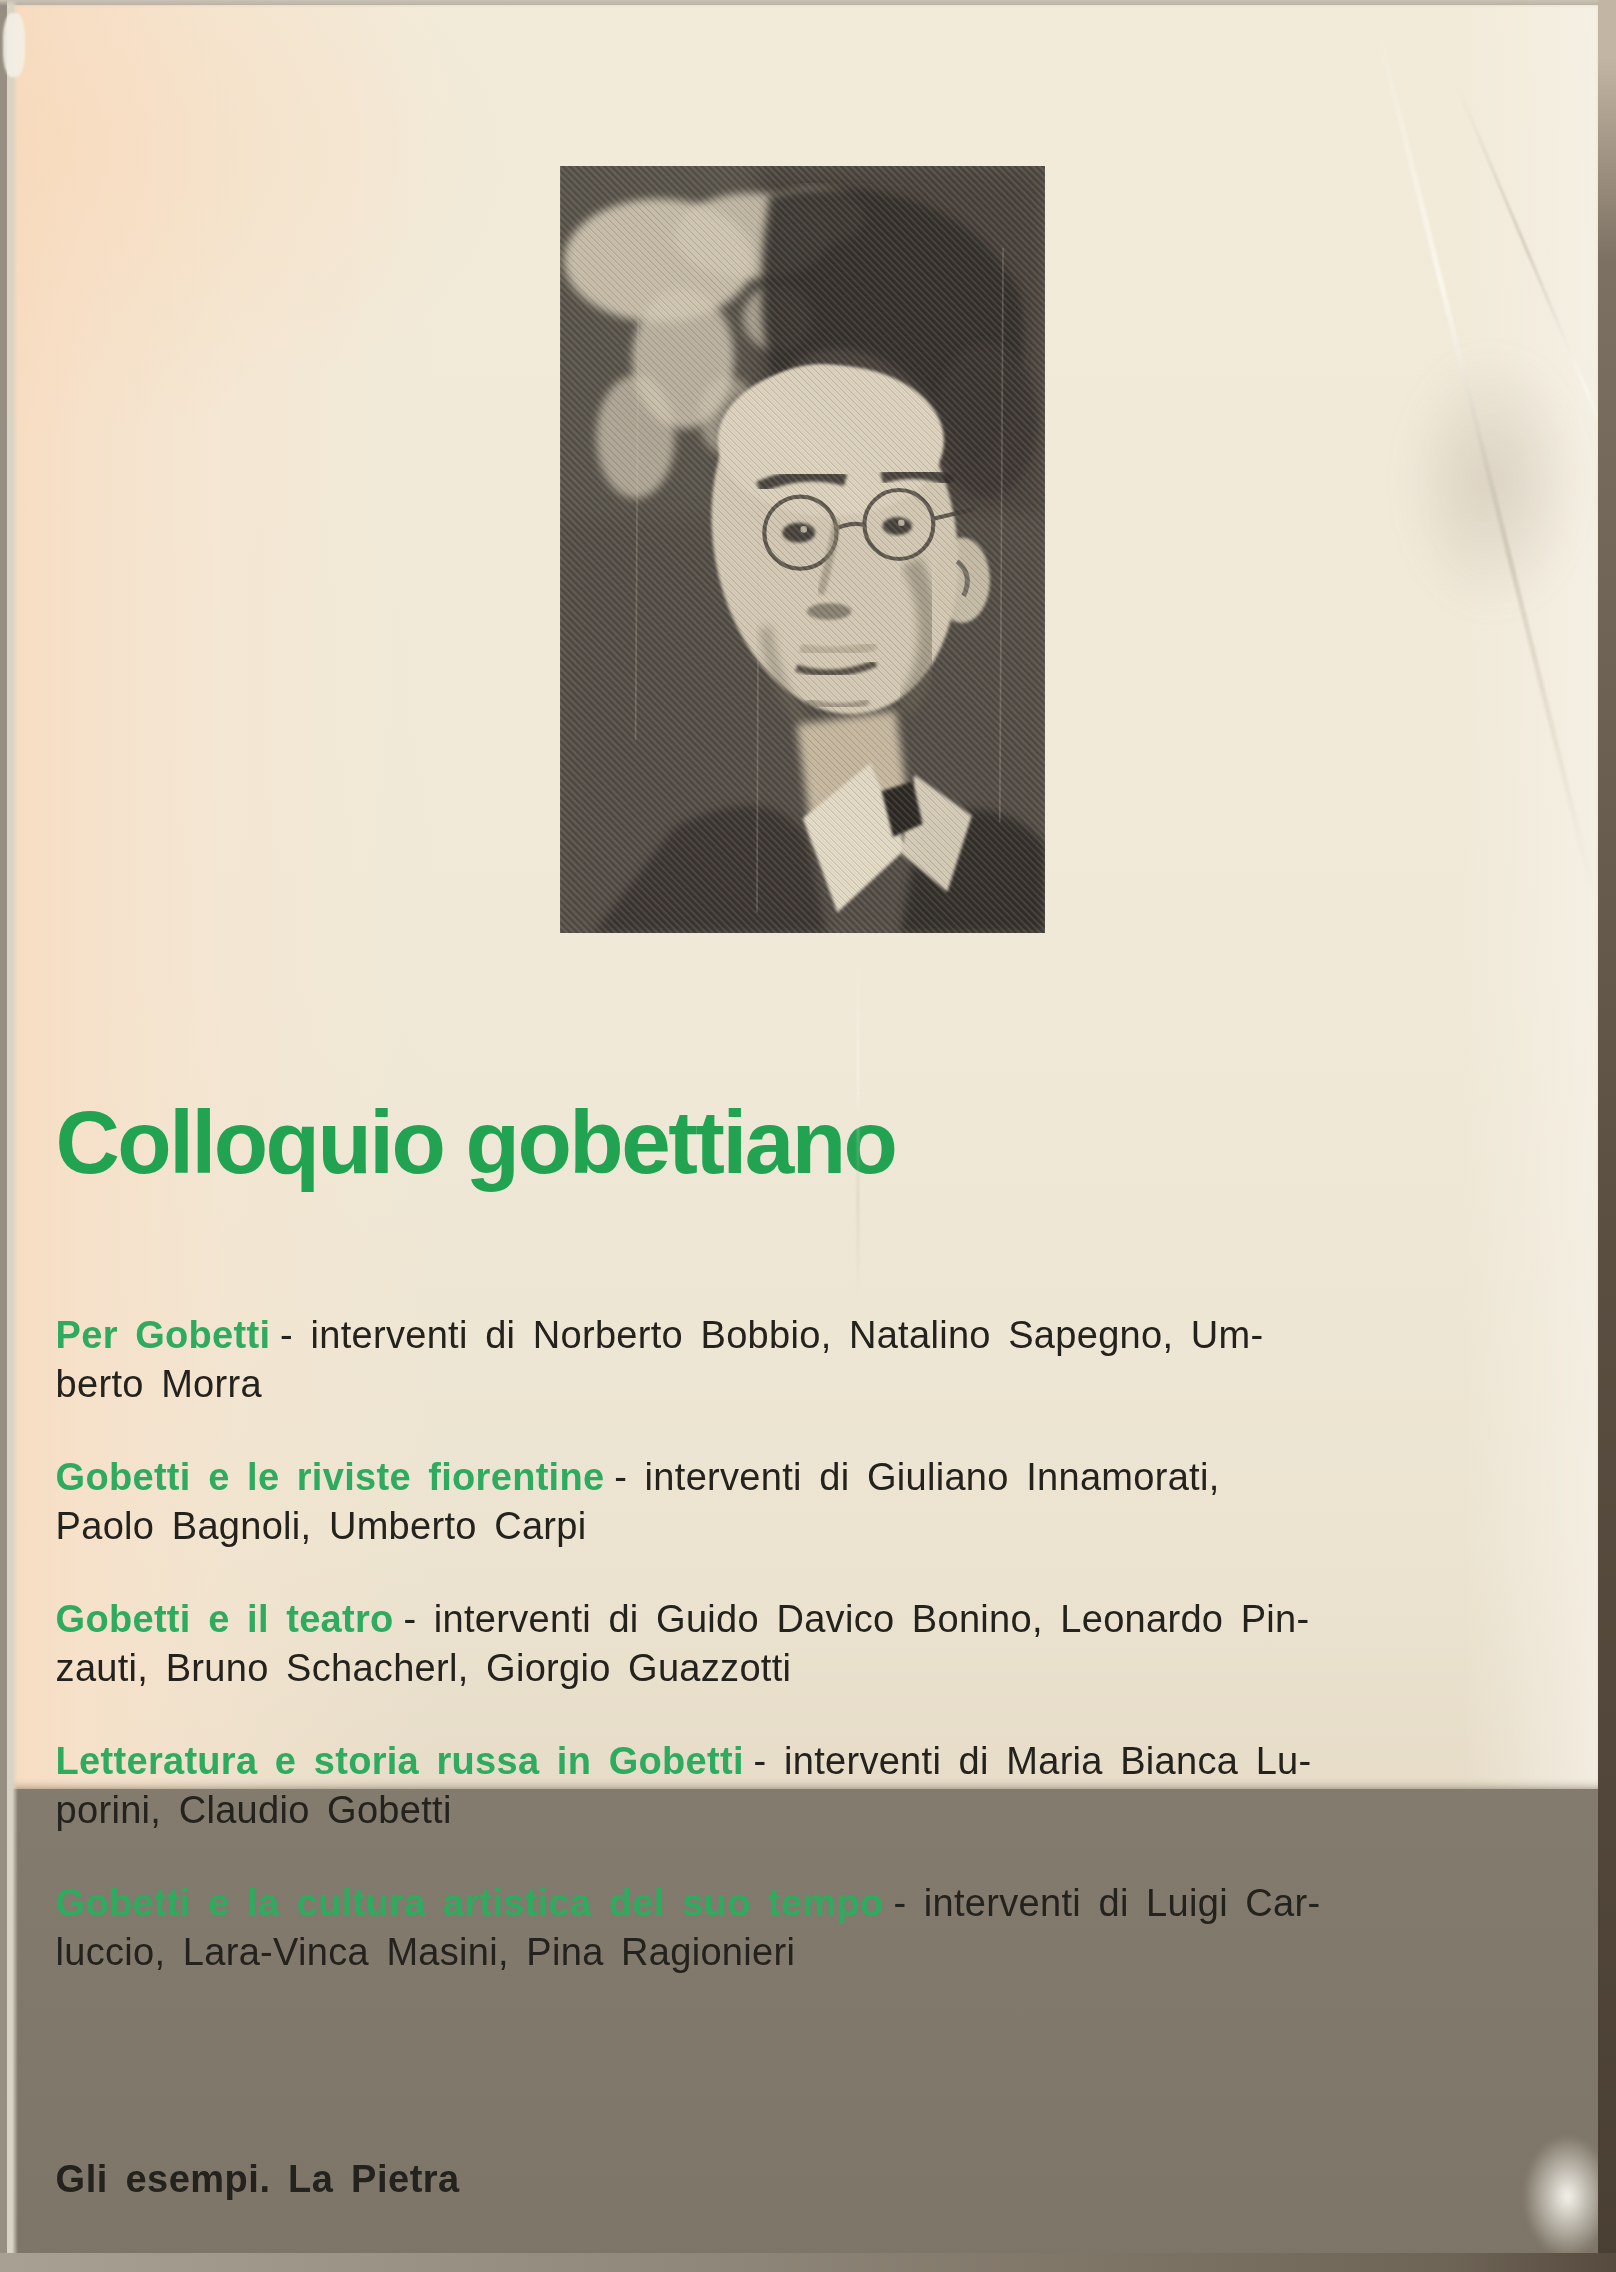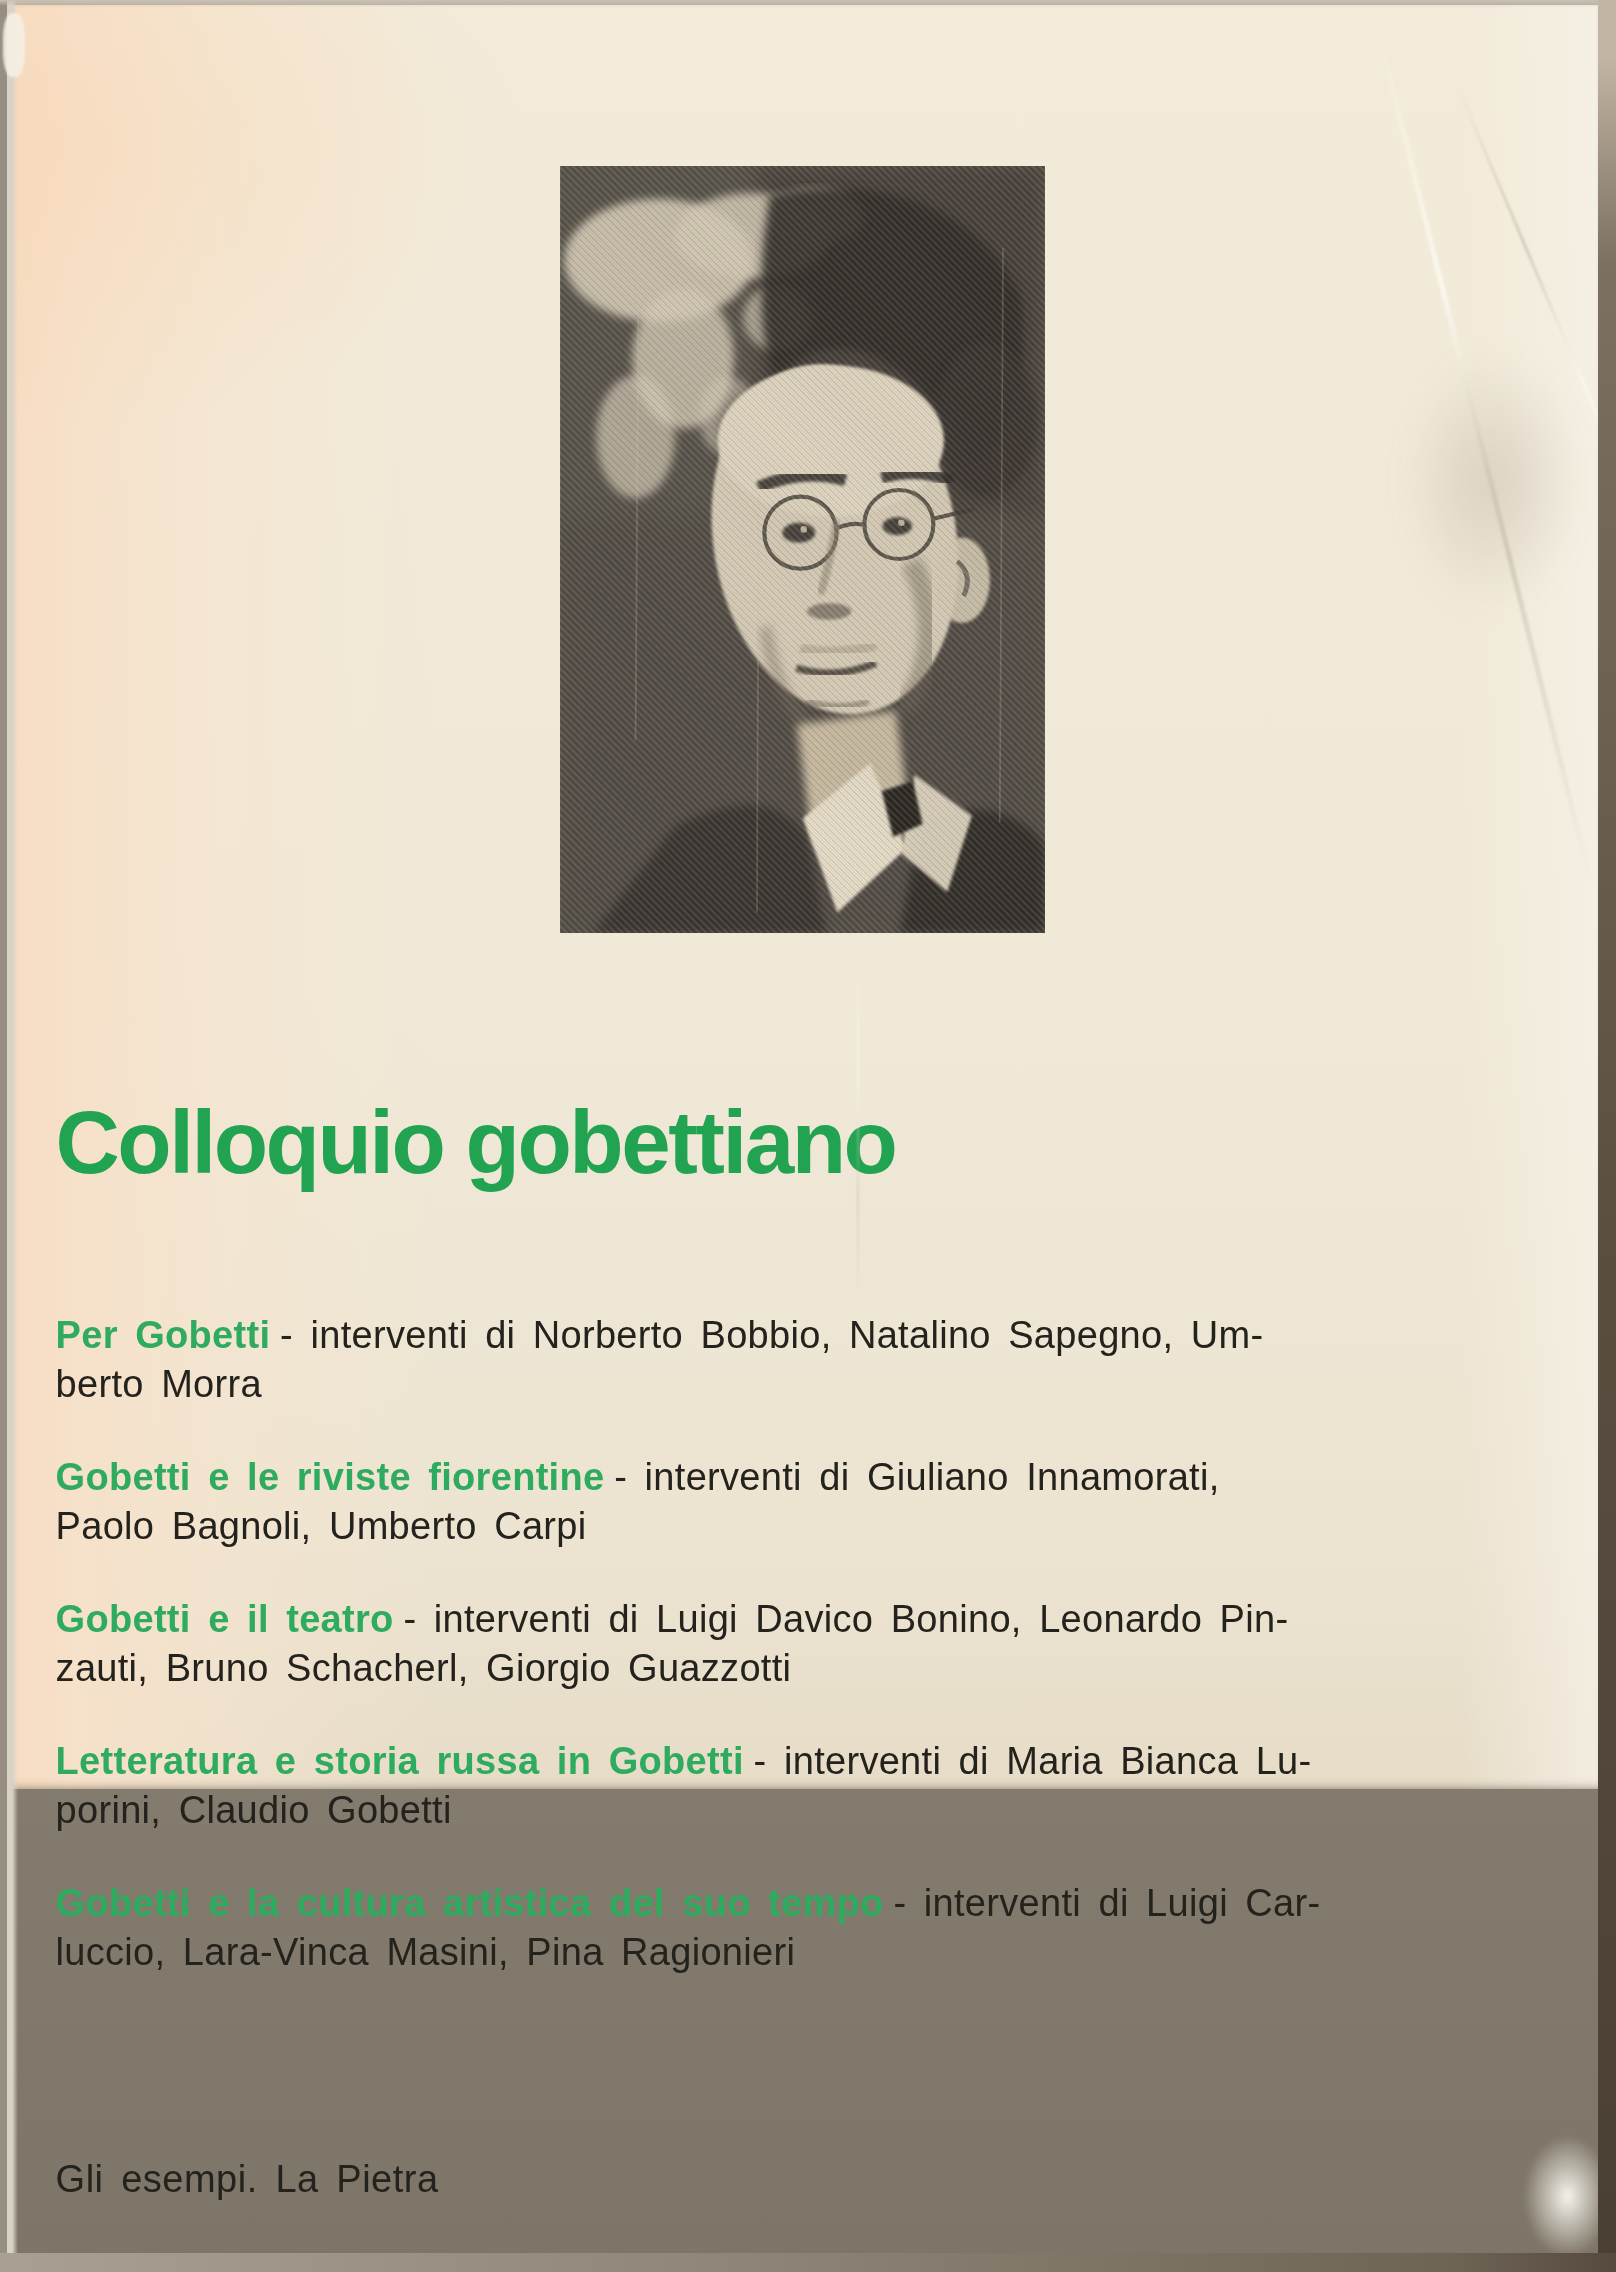--- a/index.html
+++ b/index.html
@@ -52,21 +52,21 @@
   
   #toc{position:absolute;left:49px;top:1306px;width:1526px;
        font-size:38px;line-height:49px;letter-spacing:0.3px;word-spacing:6.6px;
        color:var(--ink,#24221d);}
   #toc p{margin:0 0 44px 0;white-space:nowrap;}
   #toc .h{font-weight:bold;color:var(--accent-green,#2fab5f);margin-right:9.8px;}
 
   
   #imprint{position:absolute;left:49px;top:2150px;margin:0;
        font-size:38px;line-height:49px;letter-spacing:0.5px;word-spacing:6.6px;
-       color:var(--ink,#24221d);font-weight:normal;}
+       color:var(--ink,#24221d);font-weight:bold;}
 </style>
 </head>
 <body>
 
 <div id="scan">
 
   <div id="cover">
 
     <svg id="photo" role="img" viewBox="0 0 591 935" width="485" height="767" aria-label="black-and-white halftone portrait of a young man with thick wavy hair and round wire glasses, wearing a dark jacket and white wing collar">
       <defs>
@@ -159,21 +159,21 @@
     <div id="toc">
       <p>
         <span class="h">Per Gobetti</span><span>- interventi di Norberto Bobbio, Natalino Sapegno, Um-</span><br>
         <span>berto Morra</span>
       </p>
       <p>
         <span class="h">Gobetti e le riviste fiorentine</span><span>- interventi di Giuliano Innamorati,</span><br>
         <span>Paolo Bagnoli, Umberto Carpi</span>
       </p>
       <p>
-        <span class="h">Gobetti e il teatro</span><span>- interventi di Luigi Davico Bonino, Leonardo Pin-</span><br>
+        <span class="h">Gobetti e il teatro</span><span>- interventi di Guido Davico Bonino, Leonardo Pin-</span><br>
         <span>zauti, Bruno Schacherl, Giorgio Guazzotti</span>
       </p>
       <p>
         <span class="h">Letteratura e storia russa in Gobetti</span><span>- interventi di Maria Bianca Lu-</span><br>
         <span>porini, Claudio Gobetti</span>
       </p>
       <p>
         <span class="h">Gobetti e la cultura artistica del suo tempo</span><span>- interventi di Luigi Car-</span><br>
         <span>luccio, Lara-Vinca Masini, Pina Ragionieri</span>
       </p>

